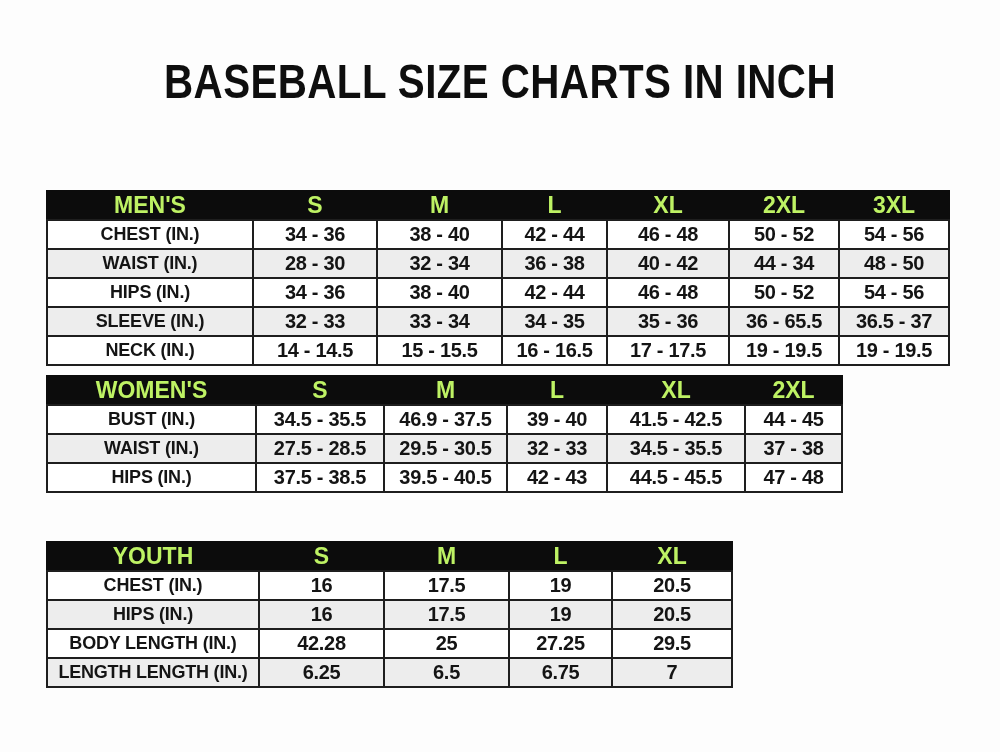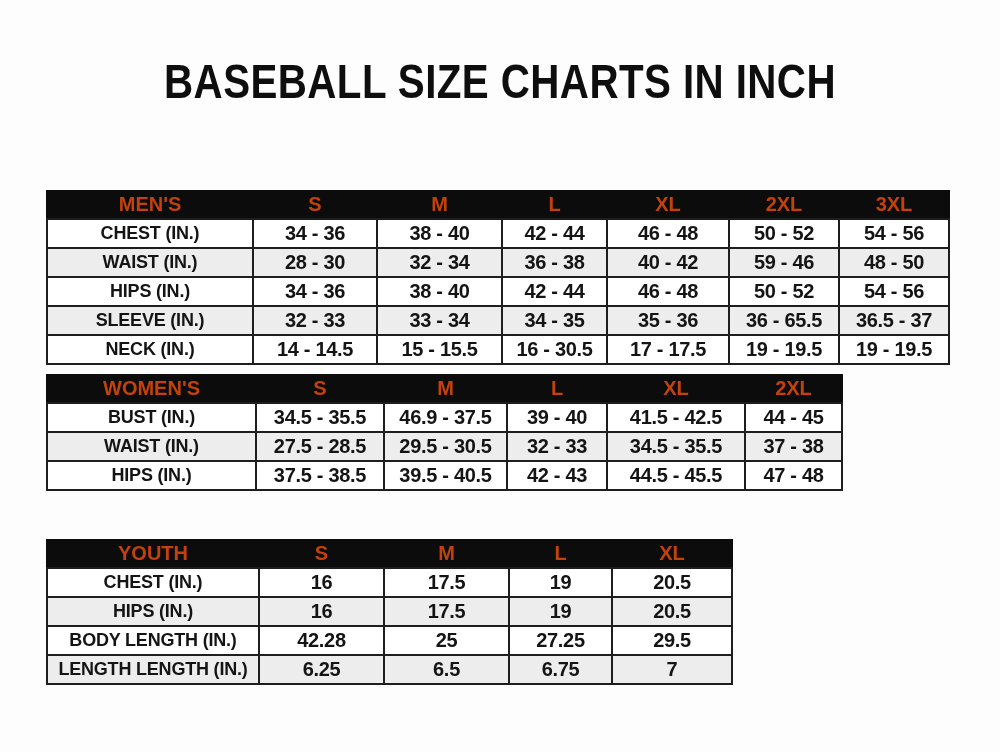--- a/index.html
+++ b/index.html
@@ -38,25 +38,25 @@
   table.size-table td {
     border: 2px solid #1e1e1e;
     text-align: center;
     vertical-align: middle;
     padding: 0;
     overflow: hidden;
     white-space: nowrap;
   }
   table.size-table thead th {
     background: #0c0c0c;
-    color: #c2410c;
+    color: #bef264;
     border-color: #0c0c0c;
     border-bottom-color: #1e1e1e;
     height: 26px;
-    font-size: 20px;
+    font-size: 23px;
     font-weight: bold;
     letter-spacing: 0px;
   }
   table.size-table tbody td {
     height: 27px;
     font-size: 20px;
     font-weight: bold;
     color: #141414;
     letter-spacing: -0.3px;
     background: #ffffff;
@@ -111,21 +111,21 @@
             <td>46 - 48</td>
             <td>50 - 52</td>
             <td>54 - 56</td>
           </tr>
           <tr>
             <td class="label-col">WAIST (IN.)</td>
             <td>28 - 30</td>
             <td>32 - 34</td>
             <td>36 - 38</td>
             <td>40 - 42</td>
-            <td>59 - 46</td>
+            <td>44 - 34</td>
             <td>48 - 50</td>
           </tr>
           <tr>
             <td class="label-col">HIPS (IN.)</td>
             <td>34 - 36</td>
             <td>38 - 40</td>
             <td>42 - 44</td>
             <td>46 - 48</td>
             <td>50 - 52</td>
             <td>54 - 56</td>
@@ -136,21 +136,21 @@
             <td>33 - 34</td>
             <td>34 - 35</td>
             <td>35 - 36</td>
             <td>36 - 65.5</td>
             <td>36.5 - 37</td>
           </tr>
           <tr>
             <td class="label-col">NECK (IN.)</td>
             <td>14 - 14.5</td>
             <td>15 - 15.5</td>
-            <td>16 - 30.5</td>
+            <td>16 - 16.5</td>
             <td>17 - 17.5</td>
             <td>19 - 19.5</td>
             <td>19 - 19.5</td>
           </tr>
         </tbody>
       </table>
 
     <table id="womens-table" class="size-table">
         <colgroup>
           <col style="width: 209px;">

